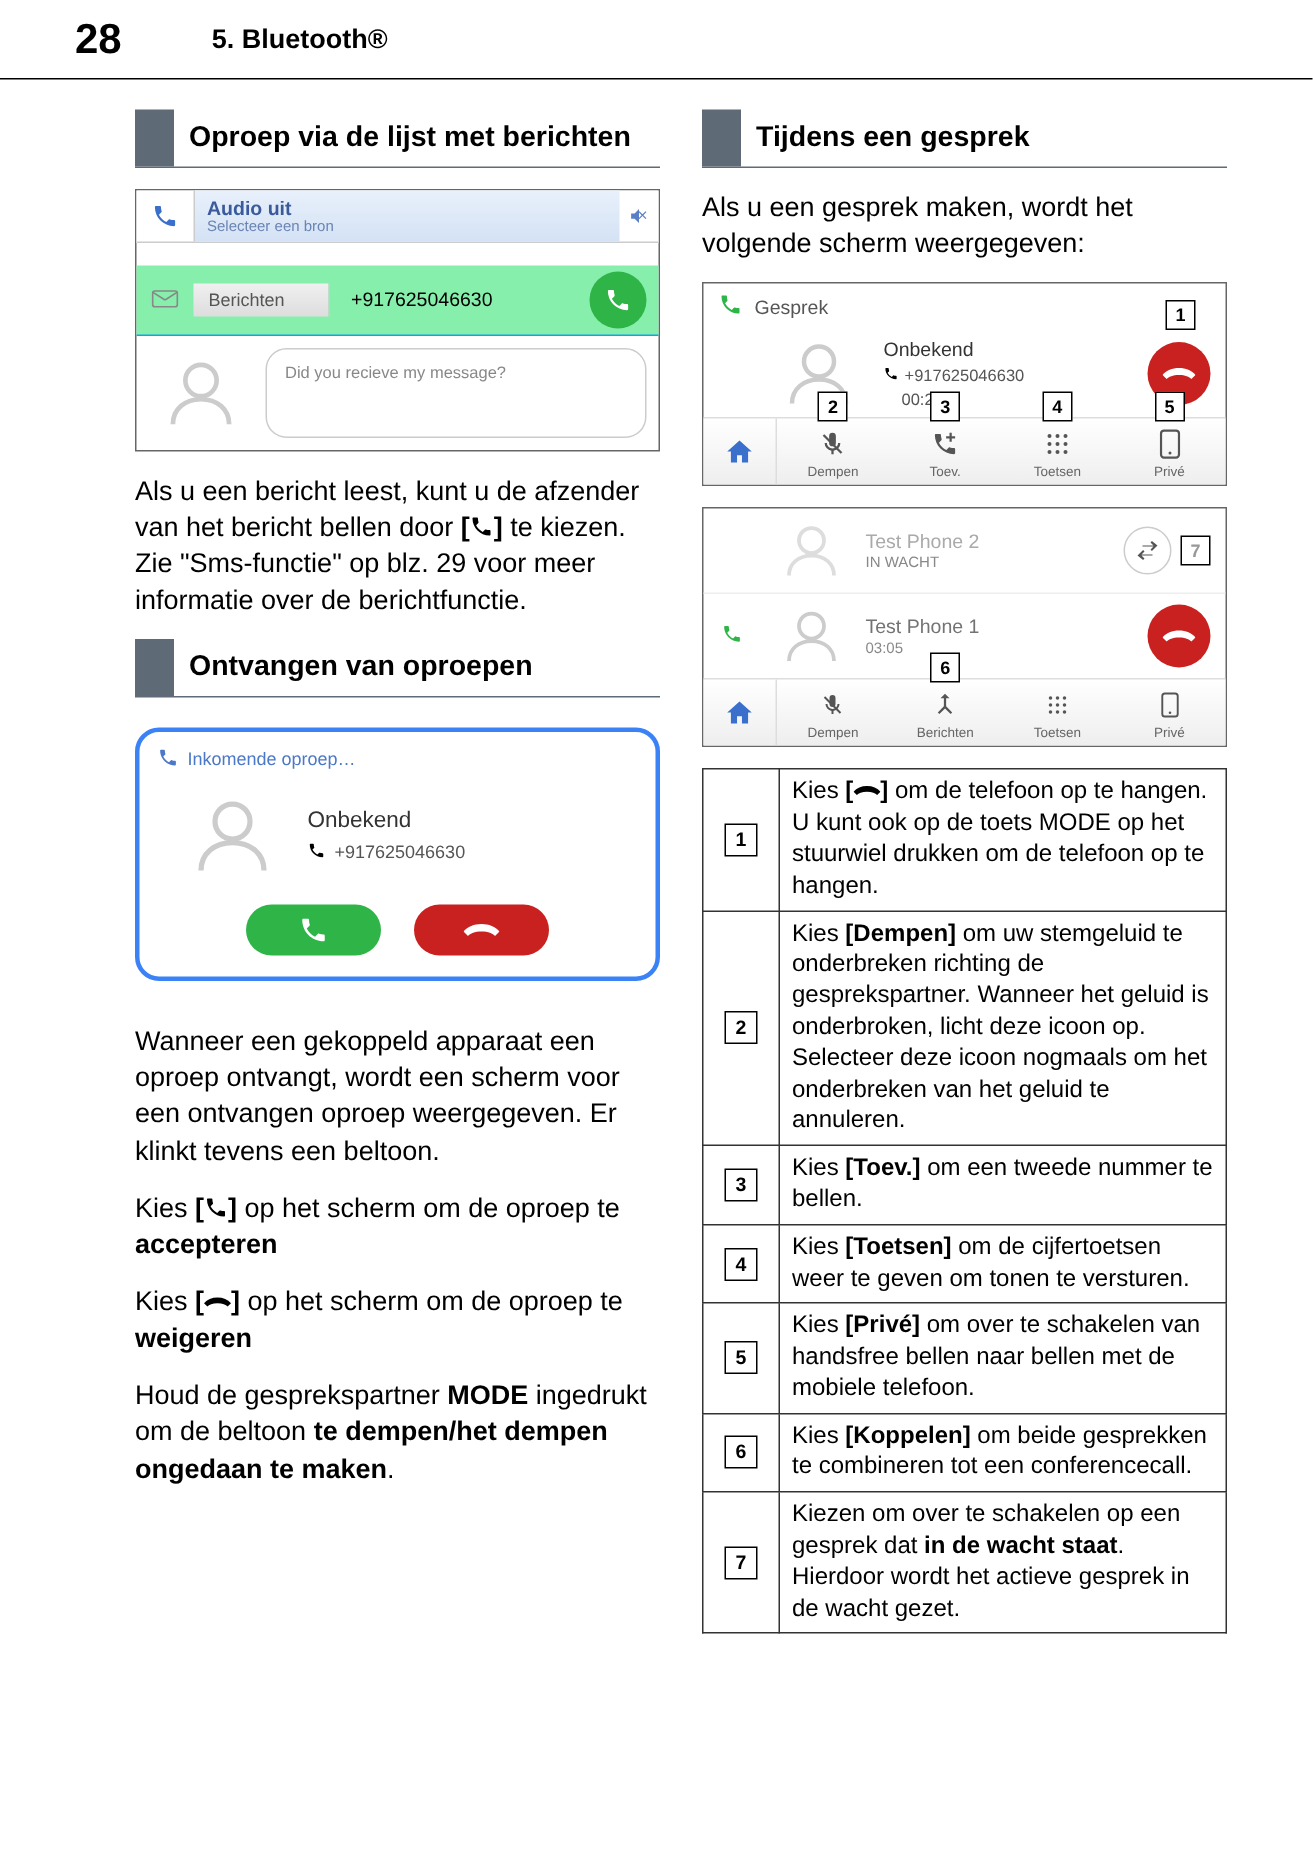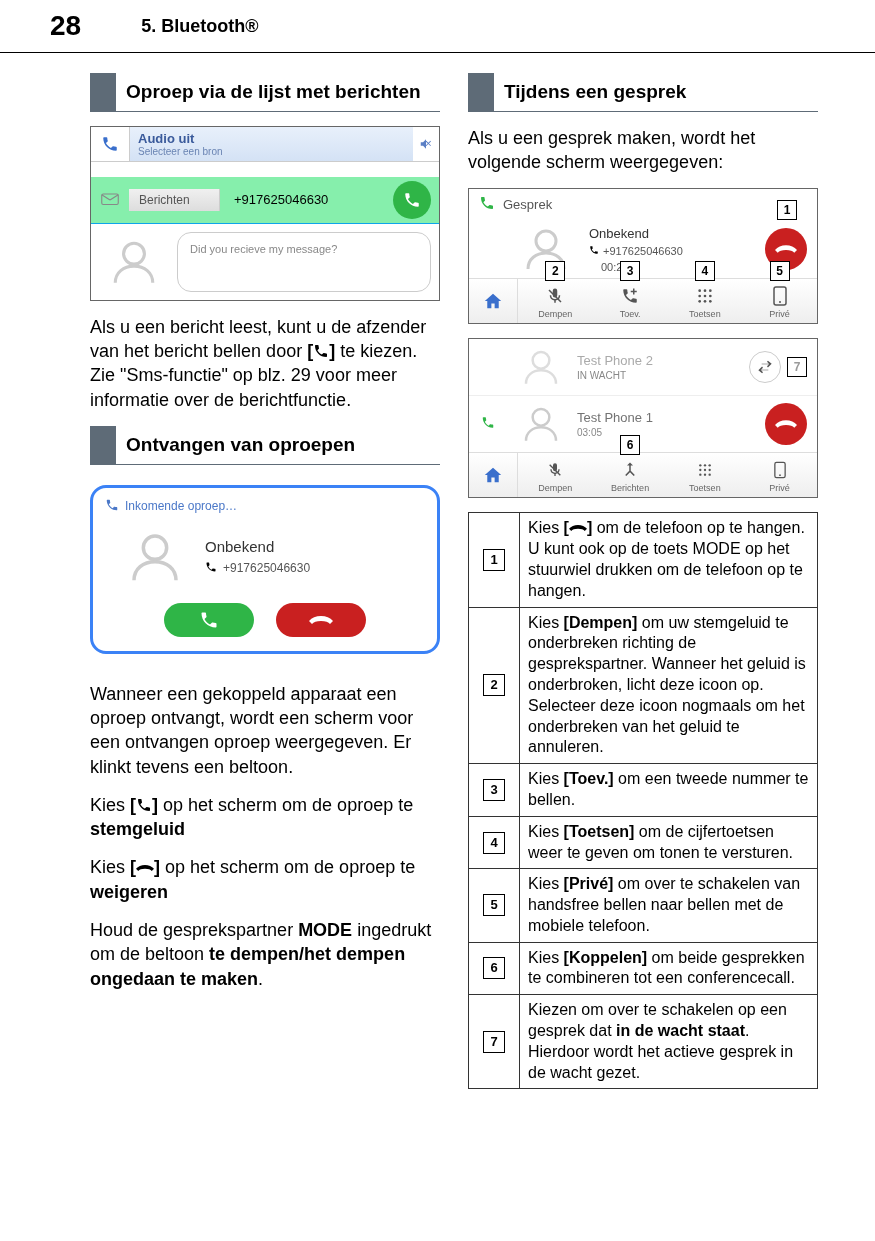--- a/index.html
+++ b/index.html
@@ -399,21 +399,21 @@
             </div>
           </div>
         </div>
       </div>
 
       <div class="body-text">Wanneer een gekoppeld apparaat een oproep ontvangt, wordt een scherm voor een ontvangen oproep weergegeven. Er klinkt tevens een beltoon.</div>
 
       <div class="body-text">
         <span>Kies </span><b><span>[</span><span class="phone-icon-inline"><svg width="16" height="16" viewBox="0 0 24 24">
                 <path fill="#000" d="M6.6 10.8c1.4 2.8 3.8 5.2 6.6 6.6l2.2-2.2c.3-.3.7-.4 1-.2 1.1.4 2.3.6 3.6.6.6 0 1 .4 1 1V20c0 .6-.4 1-1 1C10.6 21 3 13.4 3 4c0-.6.4-1 1-1h3.4c.6 0 1 .4 1 1 0 1.3.2 2.5.6 3.6.1.4 0 .8-.2 1l-2.2 2.2z"></path>
-              </svg></span><span>]</span></b><span> op het scherm om de oproep te </span><b>stemgeluid</b>
+              </svg></span><span>]</span></b><span> op het scherm om de oproep te </span><b>accepteren</b>
       </div>
 
       <div class="body-text">
         <span>Kies </span><b><span>[</span><span class="hang-icon-inline"><svg width="18" height="12" viewBox="0 0 24 14">
                 <path fill="#000" d="M12 3C7 3 2.8 4.8 0 8l3 3c1.5-1.8 4.5-3 9-3s7.5 1.2 9 3l3-3C21.2 4.8 17 3 12 3z"></path>
               </svg></span><span>]</span></b><span> op het scherm om de oproep te </span><b>weigeren</b>
       </div>
 
       <div class="body-text">
         <span>Houd de gesprekspartner </span><b>MODE</b><span> ingedrukt om de beltoon </span><b>te dempen/het dempen ongedaan te maken</b><span>.</span>

